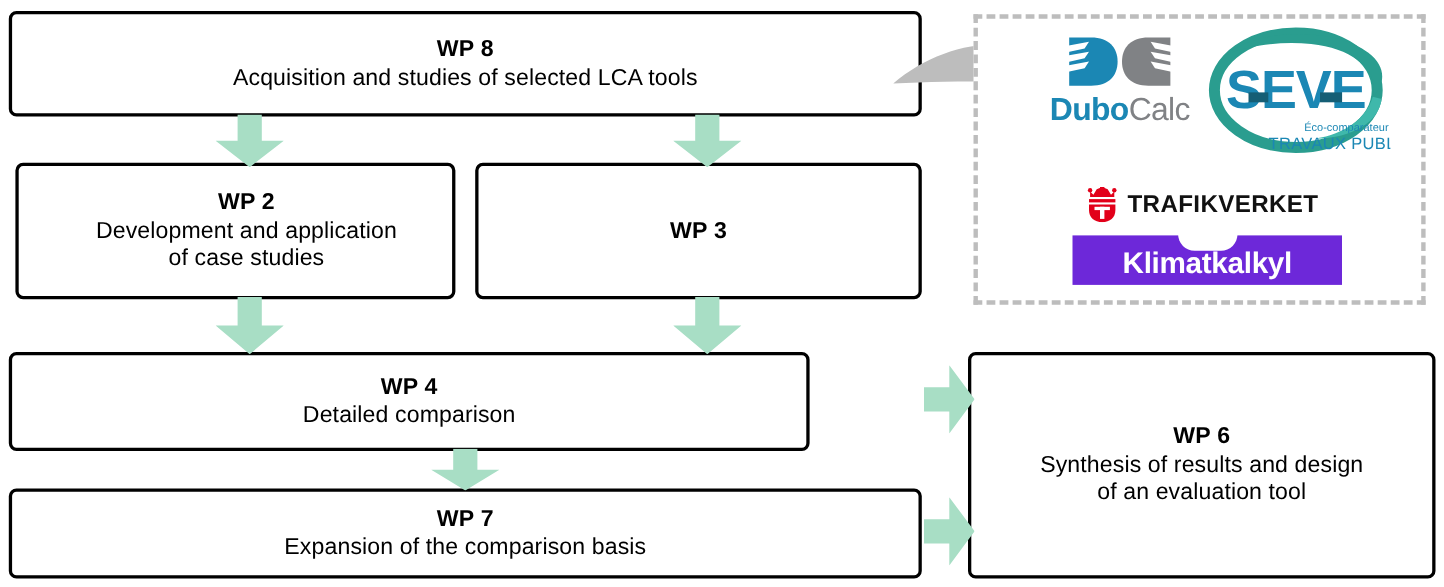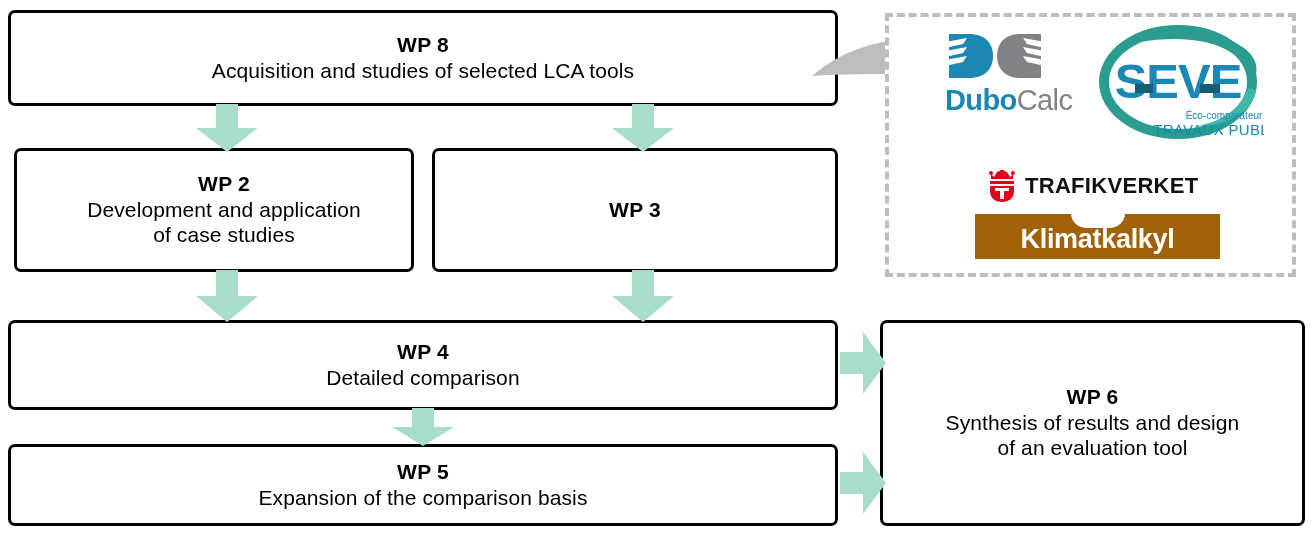--- a/index.html
+++ b/index.html
@@ -35,21 +35,21 @@
     font-weight: normal;
     line-height: 1.22;
     letter-spacing: 0.1px;
     padding: 0 8px;
     white-space: pre-line;
   }
 
   #wp1 { left: 8px;   top: 10px;  width: 830px; height: 96px; }
   #wp2 { left: 14px;  top: 148px; width: 400px; height: 124px; padding-left: 20px; }
   #wp3 { left: 432px; top: 148px; width: 406px; height: 124px; }
-  #wp4 { left: 8px;   top: 320px; width: 830px; height: 90px; }
+  #wp4 { left: 8px;   top: 320px; width: 728px; height: 90px; }
   #wp5 { left: 8px;   top: 444px; width: 830px; height: 82px; }
   #wp6 { left: 880px; top: 320px; width: 425px; height: 206px; }
 
   
   .arrow-down, .arrow-right { position: absolute; }
   .arrow-svg { display: block; }
 
   #arr-1-2 { left: 196px; top: 104px; width: 62px; height: 48px; }
   #arr-1-3 { left: 612px; top: 104px; width: 62px; height: 48px; }
   #arr-2-4 { left: 196px; top: 270px; width: 62px; height: 52px; }
@@ -72,21 +72,21 @@
     position: absolute;
     left: 812px; top: 18px;
     width: 140px; height: 78px;
     pointer-events: none;
   }
 
   
   #dubocalc {
     position: absolute; left: 945px; top: 32px;
     width: 146px; height: 100px;
-    display: flex; flex-direction: column; 
+    display: flex; flex-direction: column; align-items: center;
   }
   #dubocalc-mark { width: 100px; height: 48px; }
   #dubocalc-word {
     margin-top: 4px;
     font-size: 29px; font-weight: bold; letter-spacing: -0.6px;
     white-space: nowrap;
   }
   .dubo-blue { color: #1b87b4; }
   .dubo-gray { color: #808285; font-weight: normal; }
 
@@ -103,21 +103,21 @@
   }
   #tv-crown { width: 28px; height: 32px; flex: 0 0 auto; }
   #tv-word {
     font-size: 22px; font-weight: bold; letter-spacing: 0.3px;
     color: #111111; white-space: nowrap;
   }
 
   #klimatkalkyl {
     position: absolute; left: 975px; top: 214px;
     width: 245px; height: 45px;
-    background: #a16207;
+    background: #6d28d9;
     display: flex; align-items: center; justify-content: center;
   }
   #klimat-notch {
     position: absolute; left: 50%; top: -1px;
     transform: translateX(-50%);
     width: 54px; height: 15px;
     background: #ffffff;
     border-radius: 0 0 30px 30px;
   }
   #klimat-word {
@@ -146,21 +146,21 @@
   <div class="wp-box" id="wp3">
     <div class="wp-title">WP 3</div>
   </div>
 
   <div class="wp-box" id="wp4">
     <div class="wp-title">WP 4</div>
     <div class="wp-desc">Detailed comparison</div>
   </div>
 
   <div class="wp-box" id="wp5">
-    <div class="wp-title">WP 5</div>
+    <div class="wp-title">WP 7</div>
     <div class="wp-desc">Expansion of the comparison basis</div>
   </div>
 
   <div class="wp-box" id="wp6">
     <div class="wp-title">WP 6</div>
     <div class="wp-desc">Synthesis of results and design
 of an evaluation tool</div>
   </div>
 
   <div class="arrow-down" id="arr-1-2">

